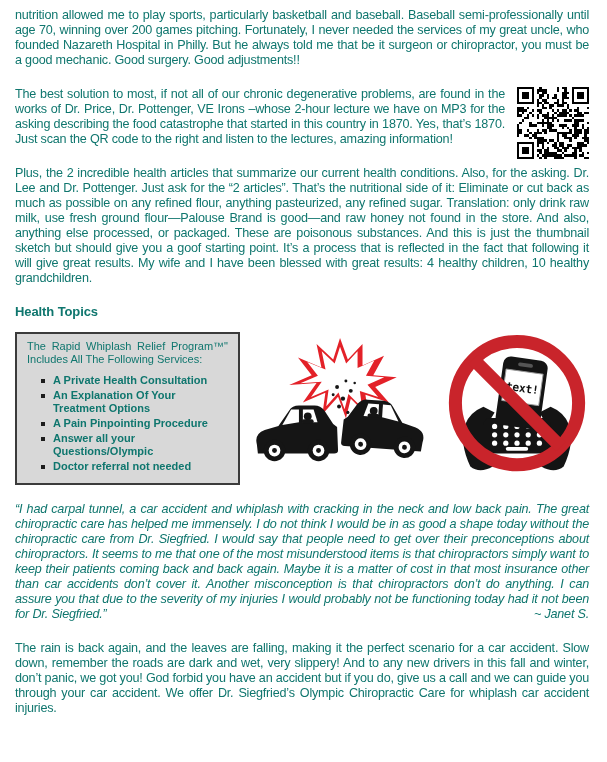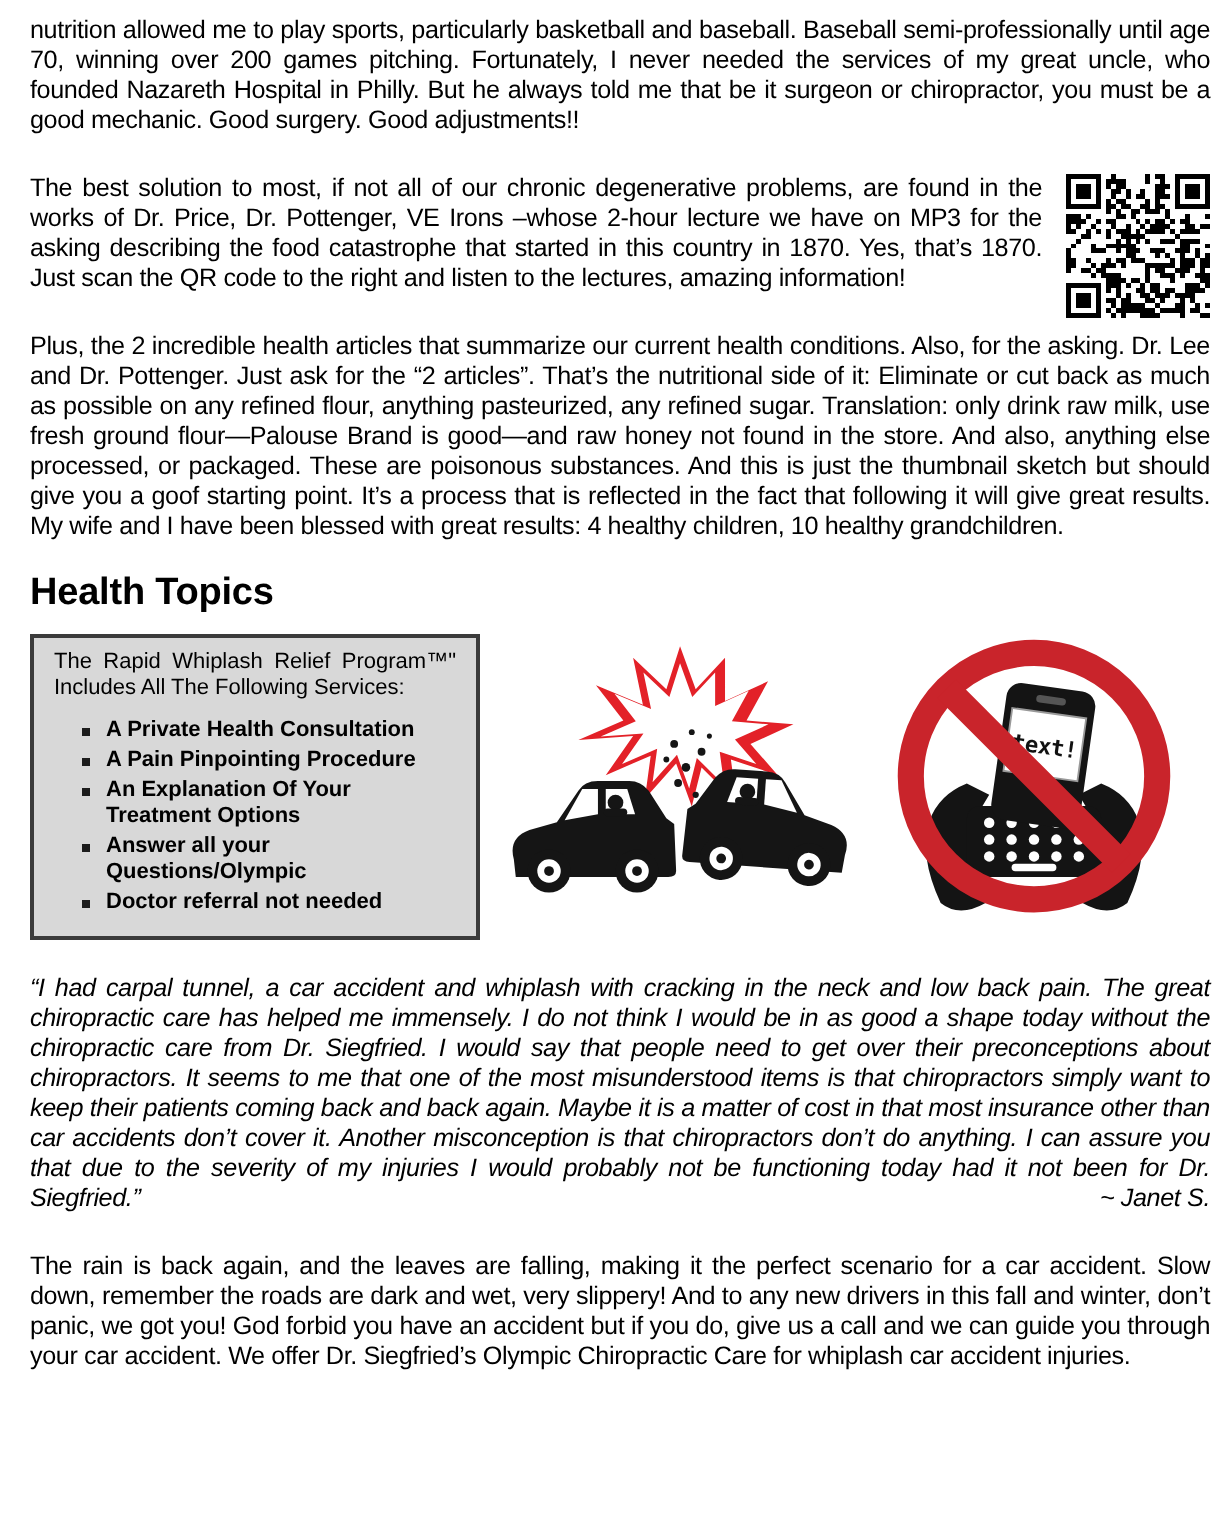--- a/index.html
+++ b/index.html
@@ -1,32 +1,32 @@
 <!DOCTYPE html>
 <html><head>
 <meta charset="utf-8">
 <style>
   * { box-sizing: border-box; }
   html, body { margin: 0; padding: 0; background: #ffffff; }
   .page {
     width: 607px; height: 762px; overflow: hidden;
-    padding: 8px 2px 0 15px;
+    padding: 8px 18px 0 15px;
     background: #ffffff;
-    color: #000000;
+    color: #0f766e;
     font-family: "Liberation Sans", sans-serif;
     font-size: 12.6px; line-height: 15px; letter-spacing: -0.2px;
   }
   p.body-par { margin: 0 0 19px 0; text-align: justify; }
   .qr {
     float: right; width: 72px; height: 72px;
     margin: 0 0 4px 12px;
   }
   .qr svg { display: block; width: 72px; height: 72px; }
   .headings { margin: -4px 0 10px 0; }
-  .h-line { font-weight: bold; font-size: 19px; line-height: 21px; letter-spacing: -0.1px; }
+  .h-line { font-weight: bold; font-size: 13px; line-height: 21px; letter-spacing: -0.1px; }
   .media-row { display: flex; align-items: flex-start; gap: 13px; margin: 0 0 17px 0; }
   .ad-box {
     width: 225px; flex: 0 0 225px;
     background: #d8d8d8;
     border: 2px solid #3b3b3b;
     padding: 6px 10px 8px 10px;
     font-size: 11px; line-height: 13px; letter-spacing: 0;
   }
   .ad-title {
     font-weight: bold; font-size: 14.5px; line-height: 16px;
@@ -385,22 +385,22 @@
   <div class="headings">
     <div class="h-line">Health Topics</div>
   </div>
 
   <div class="media-row">
 
     <div class="ad-box">
       <p class="ad-intro">The Rapid Whiplash Relief Program™" Includes All The Following Services:</p>
       <ul>
         <li><span>A Private Health Consultation</span></li>
+        <li><span>An Explanation Of Your Treatment Options</span></li>
         <li><span>A Pain Pinpointing Procedure</span></li>
-        <li><span>An Explanation Of Your Treatment Options</span></li>
         <li><span>Answer all your Questions/Olympic</span></li>
         <li><span>Doctor referral not needed</span></li>
       </ul>
     </div>
 
     <div class="crash-img">
       <svg viewBox="0 0 180 145" width="176" height="142">
         <defs>
           <polygon id="star" points="89,2 97,24 112,8 112,30 134,20 123,40 147,42 125,52 139,68 115,60 118,82 100,64 95,84 87,62 71,80 74,58 51,68 65,48 37,50 60,40 46,22 70,32 65,8 82,24"></polygon>
           <g id="car">

